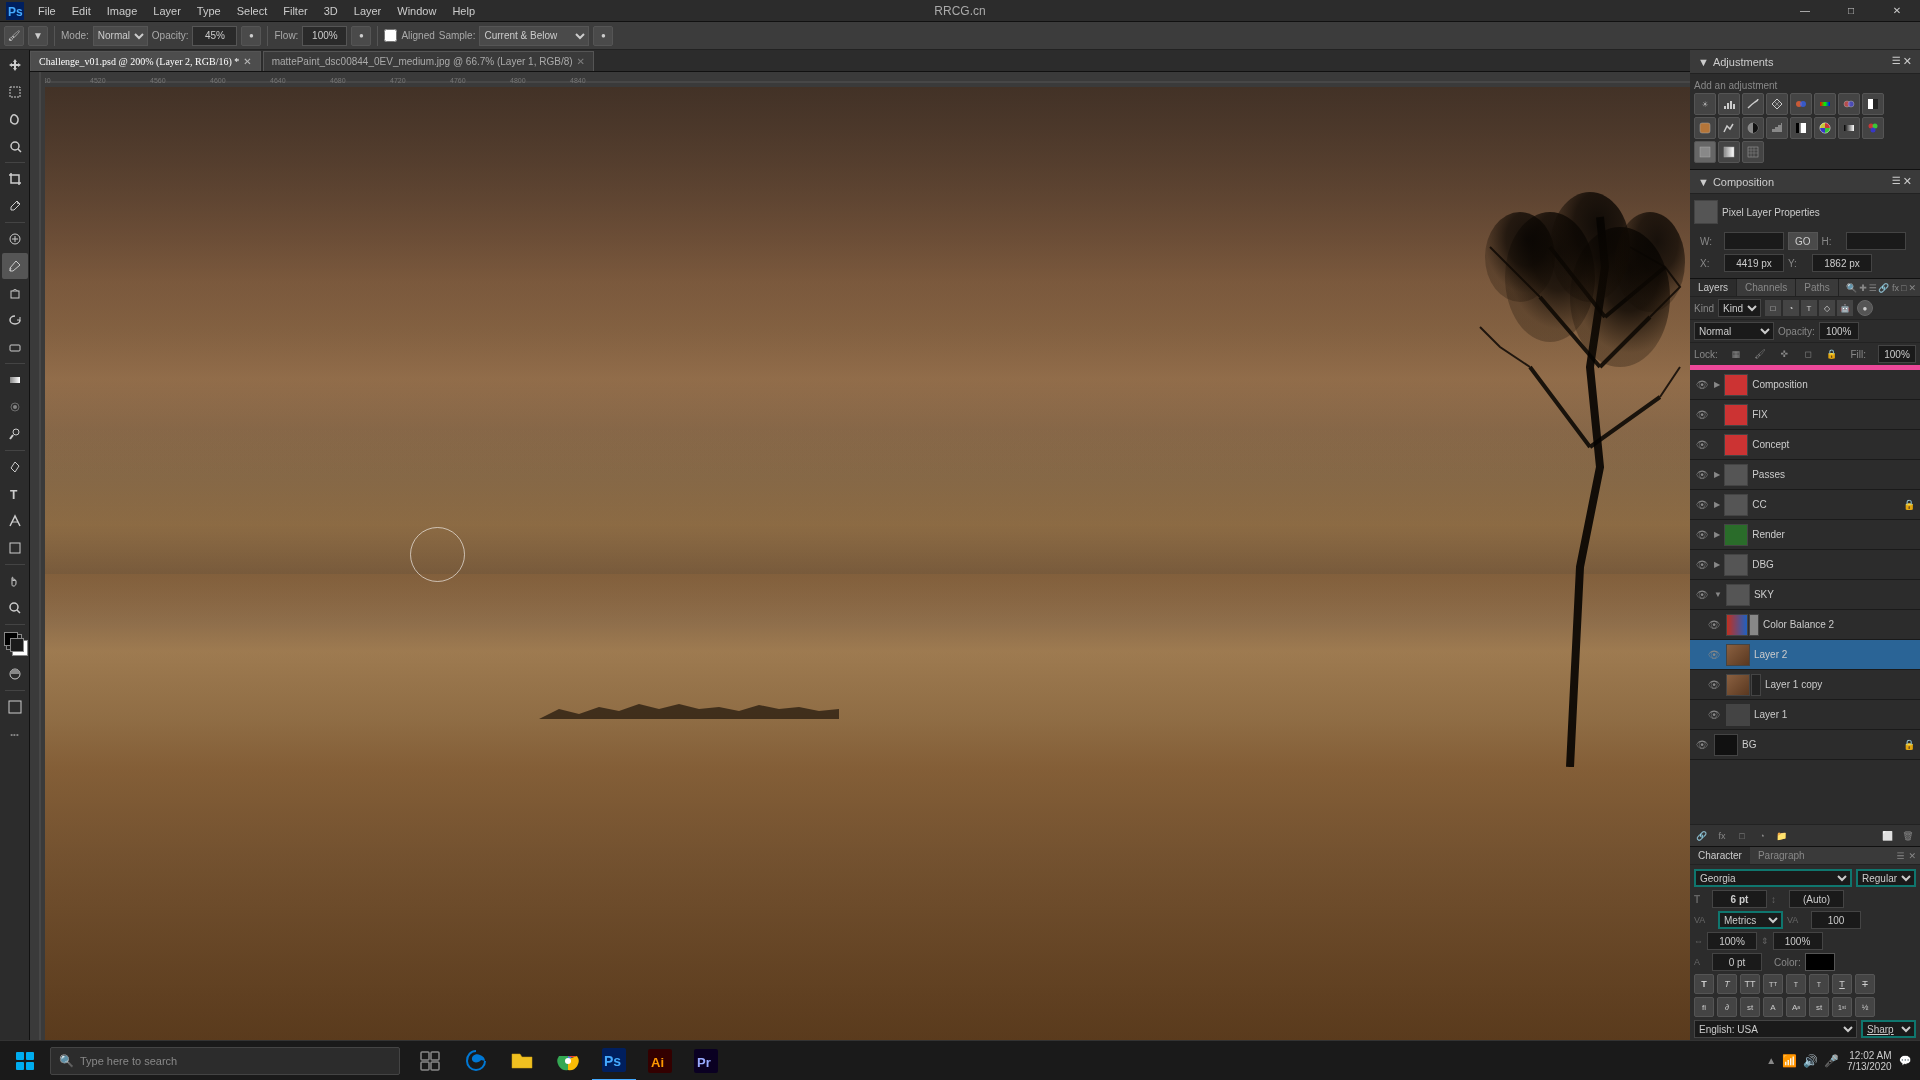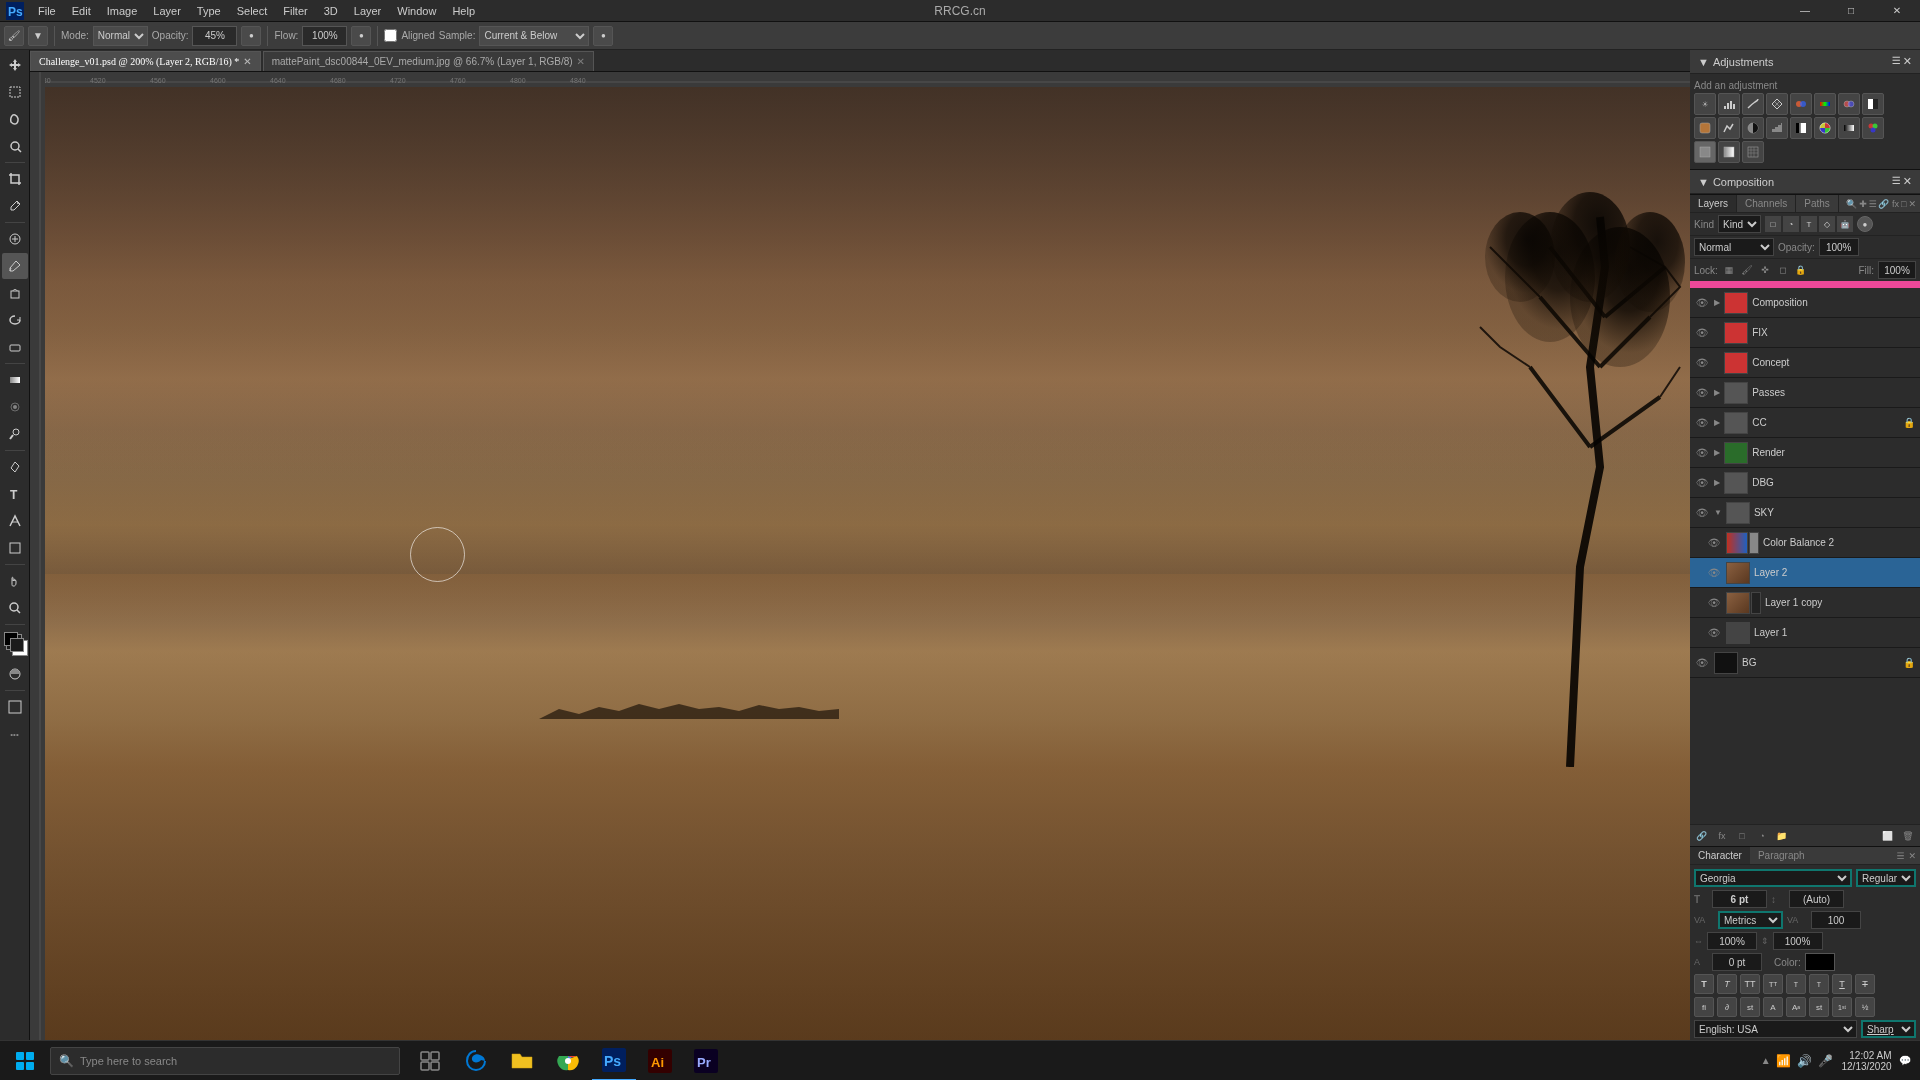--- a/index.html
+++ b/index.html
@@ -146,22 +146,22 @@
     #layers-tabs {
       display: flex; background: #3a3a3a; border-bottom: 1px solid #222;
     }
     .layer-tab {
       padding: 3px 8px; font-size: 10px; cursor: pointer; color: #888;
       border-right: 1px solid #222;
     }
     .layer-tab.active { color: #ccc; background: #2c2c2c; }
     .layers-opt-select { background: #1a1a1a; border: 1px solid #444; color: #ccc; font-size: 10px; height: 18px; }
     #layers-lock-row {
-      display: flex; align-items: center; padding: 2px 4px; gap: 4px;
-      border-bottom: 7px solid #ec4899; font-size: 10px;
+      display: flex; align-items: center; padding: 2px 4px; gap: 12px;
+      border-bottom: 5px solid #ec4899; font-size: 10px;
     }
     #layers-list { flex: 1; overflow-y: auto; }
     .layer-item {
       height: 30px; display: flex; align-items: center; padding: 0 4px; gap: 4px;
       border-bottom: 1px solid #1a1a1a; cursor: pointer;
     }
     .layer-item.selected { background: #2a6496; }
     .layer-eye { width: 16px; height: 16px; display: flex; align-items: center; justify-content: center; font-size: 10px; color: #888; cursor: pointer; }
     .layer-thumb { width: 24px; height: 22px; background: #555; border: 1px solid #444; flex-shrink: 0; }
     .layer-name { font-size: 10px; color: #ccc; flex: 1; }
@@ -657,20 +657,39 @@
     <div class="panel-header">
       <div class="panel-header-left">
         <span>▼</span>
         <span>Composition</span>
       </div>
       <div style="display:flex;gap:2px;">
         <span style="font-size:10px;">☰</span>
         <span>✕</span>
       </div>
     </div>
+    <div class="panel-content">
+      <div style="display:flex;align-items:center;padding:2px 0;gap:4px;margin-bottom:4px;">
+        <div style="width:24px;height:24px;background:#555;border:1px solid #444;"></div>
+        <span style="font-size:10px;color:#ccc;">Pixel Layer Properties</span>
+      </div>
+      <div class="prop-row">
+        <span class="prop-label">W:</span>
+        <input class="prop-input" value="" style="">
+        <button class="prop-btn">GO</button>
+        <span class="prop-label">H:</span>
+        <input class="prop-input" value="" style="">
+      </div>
+      <div class="prop-row">
+        <span class="prop-label">X:</span>
+        <input class="prop-input" value="4419 px" style="">
+        <span class="prop-label">Y:</span>
+        <input class="prop-input" value="1862 px" style="">
+      </div>
+    </div>
   </div>
 
   <div id="layers-panel">
     <div id="layers-tabs">
       <div class="layer-tab active">Layers</div>
       <div class="layer-tab">Channels</div>
       <div class="layer-tab">Paths</div>
       <div style="margin-left:auto;display:flex;align-items:center;padding:0 4px;gap:2px;">
         <span style="font-size:9px;color:#888;">🔍</span>
         <span style="font-size:9px;color:#888;">✚</span>
@@ -993,17 +1012,17 @@
   <div class="taskbar-right">
 
     <div style="display:flex;gap:6px;align-items:center;">
       <span style="font-size:10px;color:#888;">▲</span>
       <span style="font-size:12px;color:#ccc;">📶</span>
       <span style="font-size:12px;color:#ccc;">🔊</span>
       <span style="font-size:12px;color:#ccc;">🎤</span>
     </div>
     <div class="taskbar-clock">
       <div>12:02 AM</div>
-      <div>12/13/2020</div>
+      <div>7/13/2020</div>
     </div>
     <span style="font-size:10px;color:#888;">💬</span>
   </div>
 </div>
 
 </body></html>

